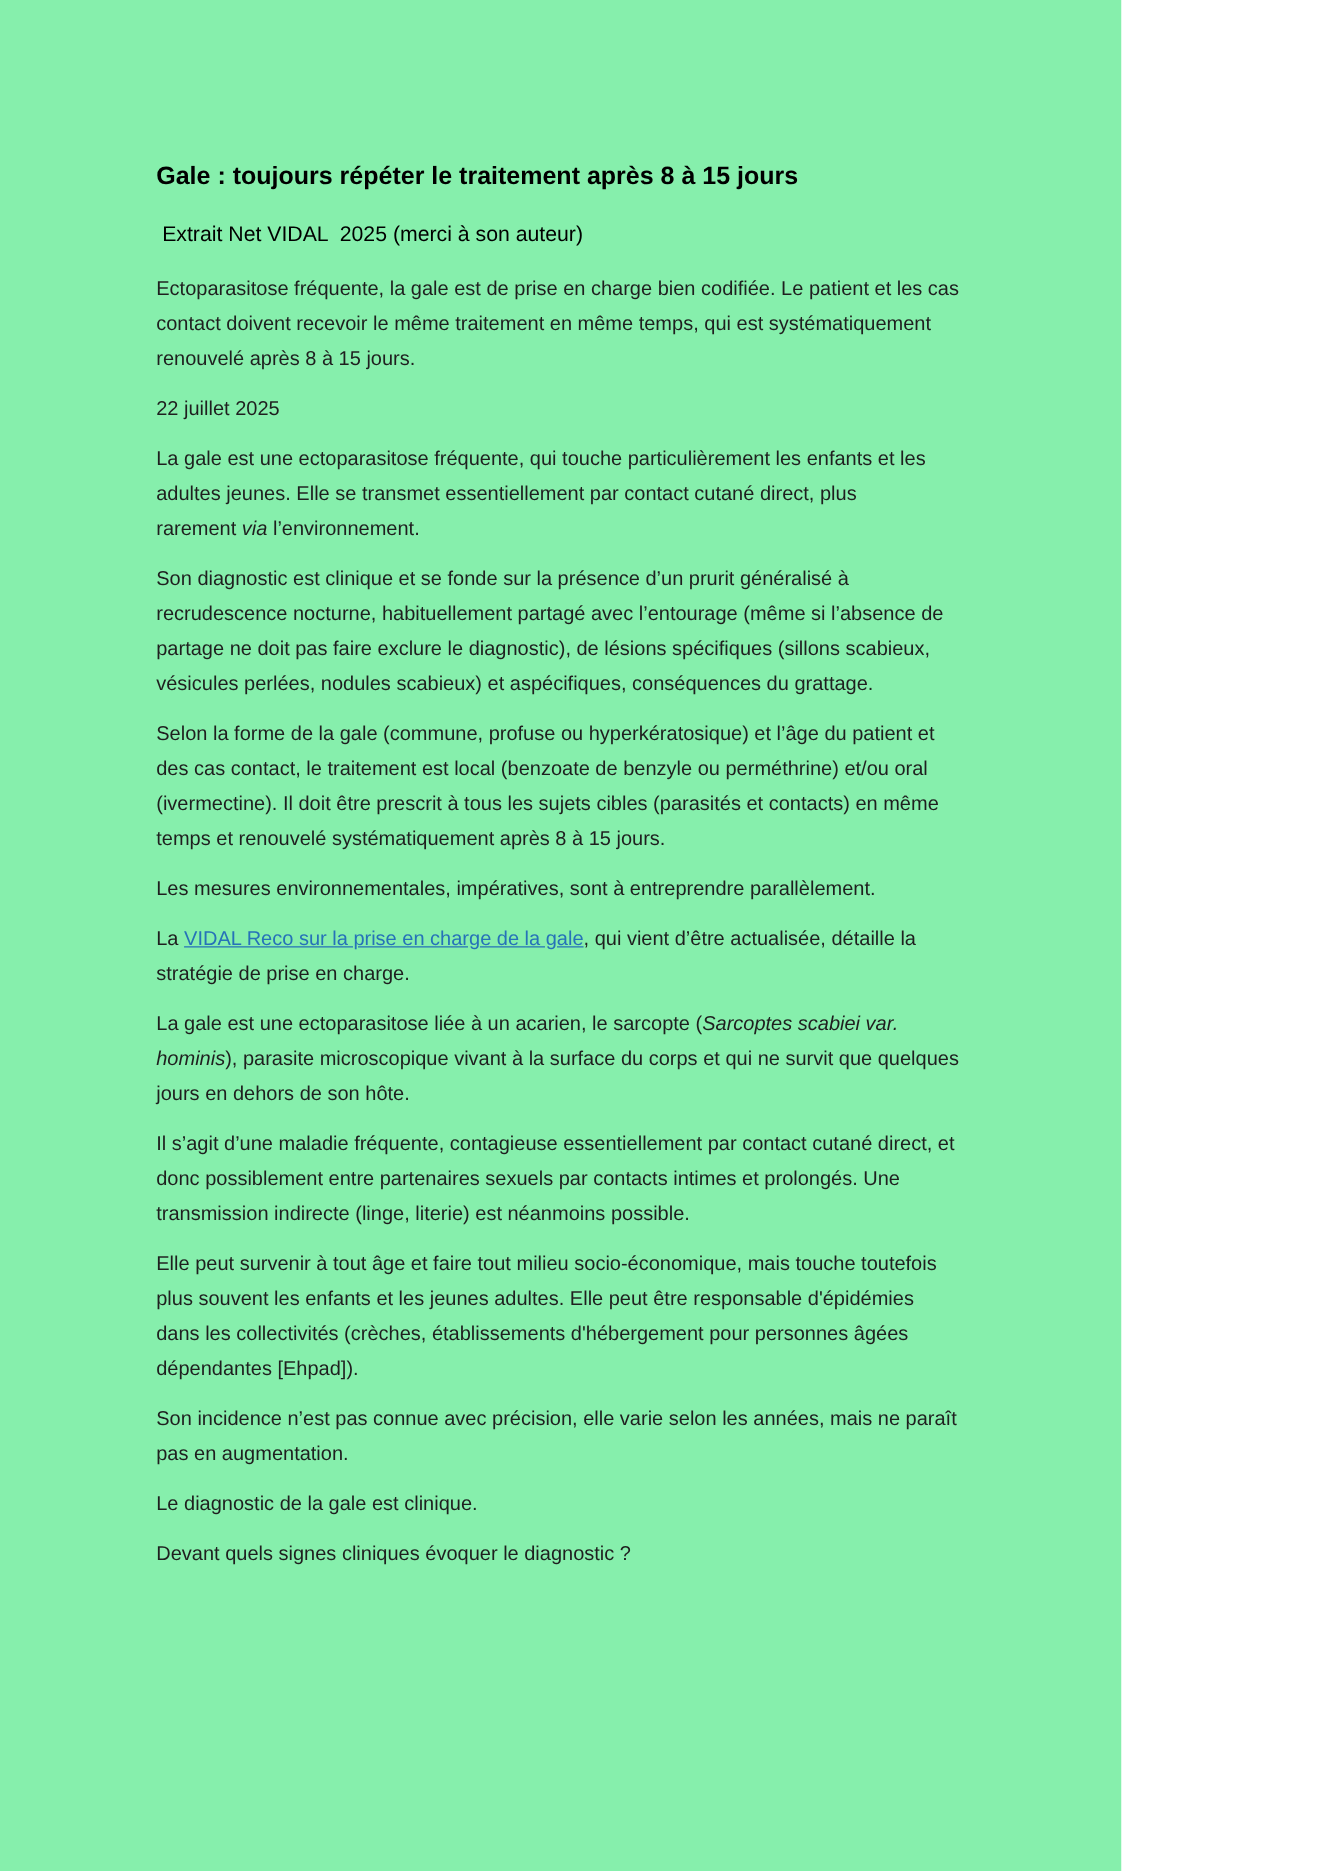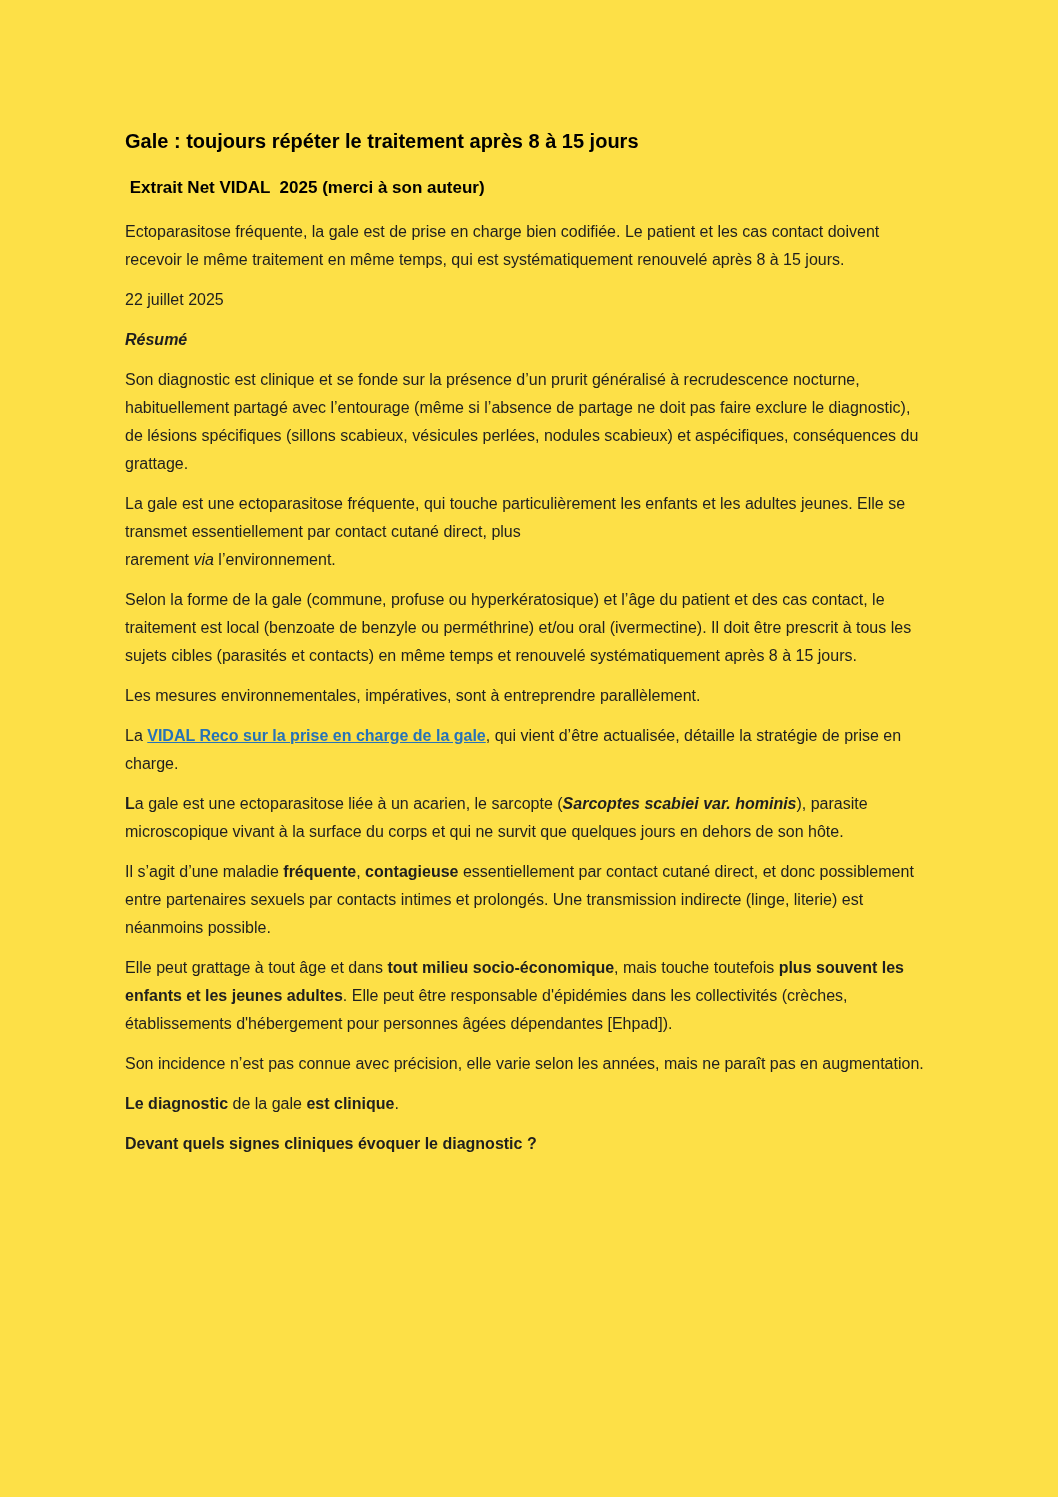--- a/index.html
+++ b/index.html
@@ -3,25 +3,25 @@
 <meta charset="utf-8">
 <title>Document</title>
 <style>
   html, body {
     margin: 0;
     padding: 0;
     background: #ffffff;
   }
   .page {
     position: relative;
-    width: 1058px;
+    width: 897px;
     height: 1497px;
     box-sizing: border-box;
     padding: 128px 128px 0 125px;
-    background: #fde047;
+    background: #86efac;
     font-family: "Liberation Sans", sans-serif;
     color: #1f1f1f;
     overflow: hidden;
   }
   h1.doc-title {
     font-size: 20px;
     line-height: 26px;
     font-weight: bold;
     color: #000000;
     margin: 0 0 22px 0;
@@ -32,43 +32,42 @@
     line-height: 28px;
     margin: 0 0 12px 0;
     white-space: pre-wrap;
   }
   p.para.subtitle {
     font-size: 17px;
     line-height: 24px;
     margin-bottom: 18px;
     color: #000000;
   }
-  .b { font-weight: bold; }
+  .b { font-weight: normal; }
   .i { font-style: italic; }
   a.link {
     color: var(--link-color, #0563C1);
     text-decoration: underline;
     cursor: pointer;
   }
 </style>
 </head>
 <body>
 
 <div class="page">
   <h1 class="doc-title">Gale : toujours répéter le traitement après 8 à 15 jours</h1>
   <div id="doc-body">
       <p class="para subtitle"><span class="b"> Extrait Net VIDAL  2025 (merci à son auteur)</span></p>
       <p class="para"><span>Ectoparasitose fréquente, la gale est de prise en charge bien codifiée. Le patient et les cas contact doivent recevoir le même traitement en même temps, qui est systématiquement renouvelé après 8 à 15 jours.</span></p>
       <p class="para"><span>22 juillet 2025</span></p>
-      <p class="para"><span class="b i">Résumé</span></p>
+      <p class="para"><span>La gale est une ectoparasitose fréquente, qui touche particulièrement les enfants et les adultes jeunes. Elle se transmet essentiellement par contact cutané direct, plus</span><br><span>rarement </span><span class="i">via</span><span> l’environnement.</span></p>
       <p class="para"><span>Son diagnostic est clinique et se fonde sur la présence d’un prurit généralisé à recrudescence nocturne, habituellement partagé avec l’entourage (même si l’absence de partage ne doit pas faire exclure le diagnostic), de lésions spécifiques (sillons scabieux, vésicules perlées, nodules scabieux) et aspécifiques, conséquences du grattage.</span></p>
-      <p class="para"><span>La gale est une ectoparasitose fréquente, qui touche particulièrement les enfants et les adultes jeunes. Elle se transmet essentiellement par contact cutané direct, plus</span><br><span>rarement </span><span class="i">via</span><span> l’environnement.</span></p>
       <p class="para"><span>Selon la forme de la gale (commune, profuse ou hyperkératosique) et l’âge du patient et des cas contact, le traitement est local (benzoate de benzyle ou perméthrine) et/ou oral (ivermectine). Il doit être prescrit à tous les sujets cibles (parasités et contacts) en même temps et renouvelé systématiquement après 8 à 15 jours.</span></p>
       <p class="para"><span>Les mesures environnementales, impératives, sont à entreprendre parallèlement.</span></p>
       <p class="para"><span>La </span><a class="b link" href="#">VIDAL Reco sur la prise en charge de la gale</a><span>, qui vient d’être actualisée, détaille la stratégie de prise en charge.</span></p>
       <p class="para"><span class="b">L</span><span>a gale est une ectoparasitose liée à un acarien, le sarcopte (</span><span class="b i">Sarcoptes scabiei var. hominis</span><span>), parasite microscopique vivant à la surface du corps et qui ne survit que quelques jours en dehors de son hôte.</span></p>
       <p class="para"><span>Il s’agit d’une maladie </span><span class="b">fréquente</span><span>, </span><span class="b">contagieuse</span><span> essentiellement par contact cutané direct, et donc possiblement entre partenaires sexuels par contacts intimes et prolongés. Une transmission indirecte (linge, literie) est néanmoins possible.</span></p>
-      <p class="para"><span>Elle peut grattage à tout âge et dans </span><span class="b">tout milieu socio-économique</span><span>, mais touche toutefois </span><span class="b">plus souvent les enfants et les jeunes adultes</span><span>. Elle peut être responsable d'épidémies dans les collectivités (crèches, établissements d'hébergement pour personnes âgées dépendantes [Ehpad]).</span></p>
+      <p class="para"><span>Elle peut survenir à tout âge et faire </span><span class="b">tout milieu socio-économique</span><span>, mais touche toutefois </span><span class="b">plus souvent les enfants et les jeunes adultes</span><span>. Elle peut être responsable d'épidémies dans les collectivités (crèches, établissements d'hébergement pour personnes âgées dépendantes [Ehpad]).</span></p>
       <p class="para"><span>Son incidence n’est pas connue avec précision, elle varie selon les années, mais ne paraît pas en augmentation.</span></p>
       <p class="para"><span class="b">Le diagnostic</span><span> de la gale </span><span class="b">est clinique</span><span>.</span></p>
       <p class="para"><span class="b">Devant quels signes cliniques évoquer le diagnostic ?</span></p>
     </div>
 </div>
 
 </body></html>

